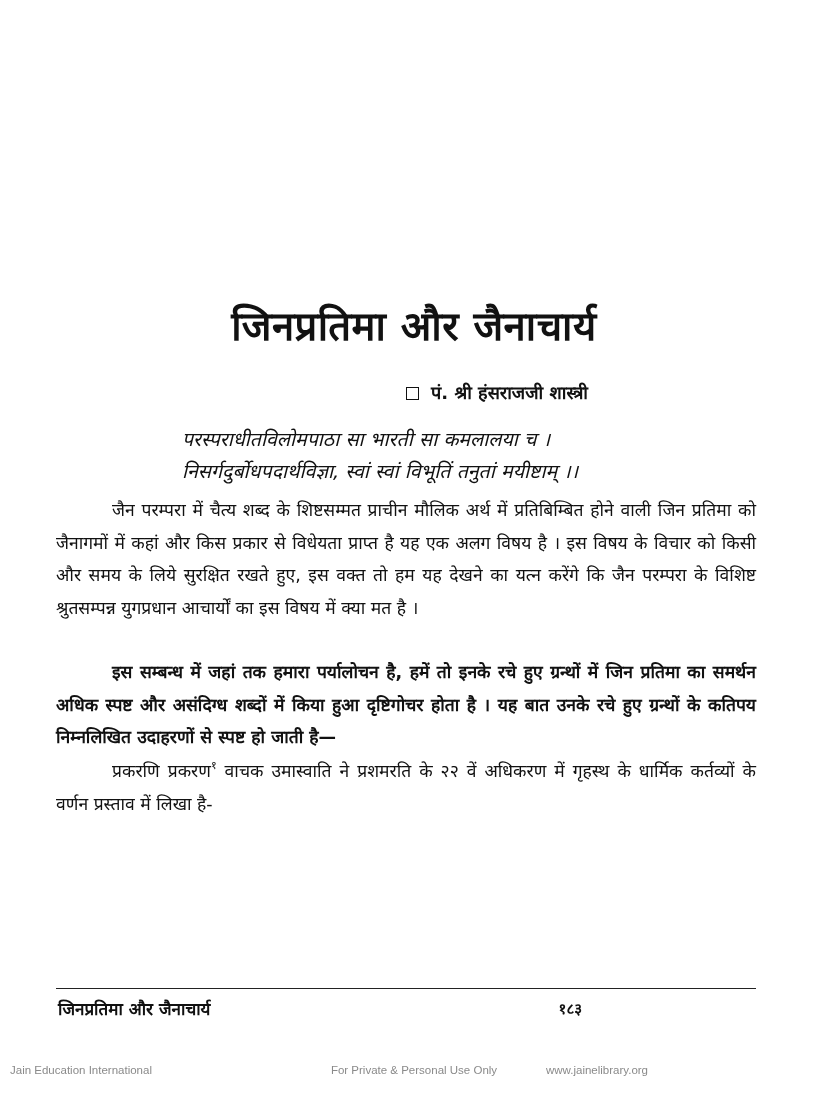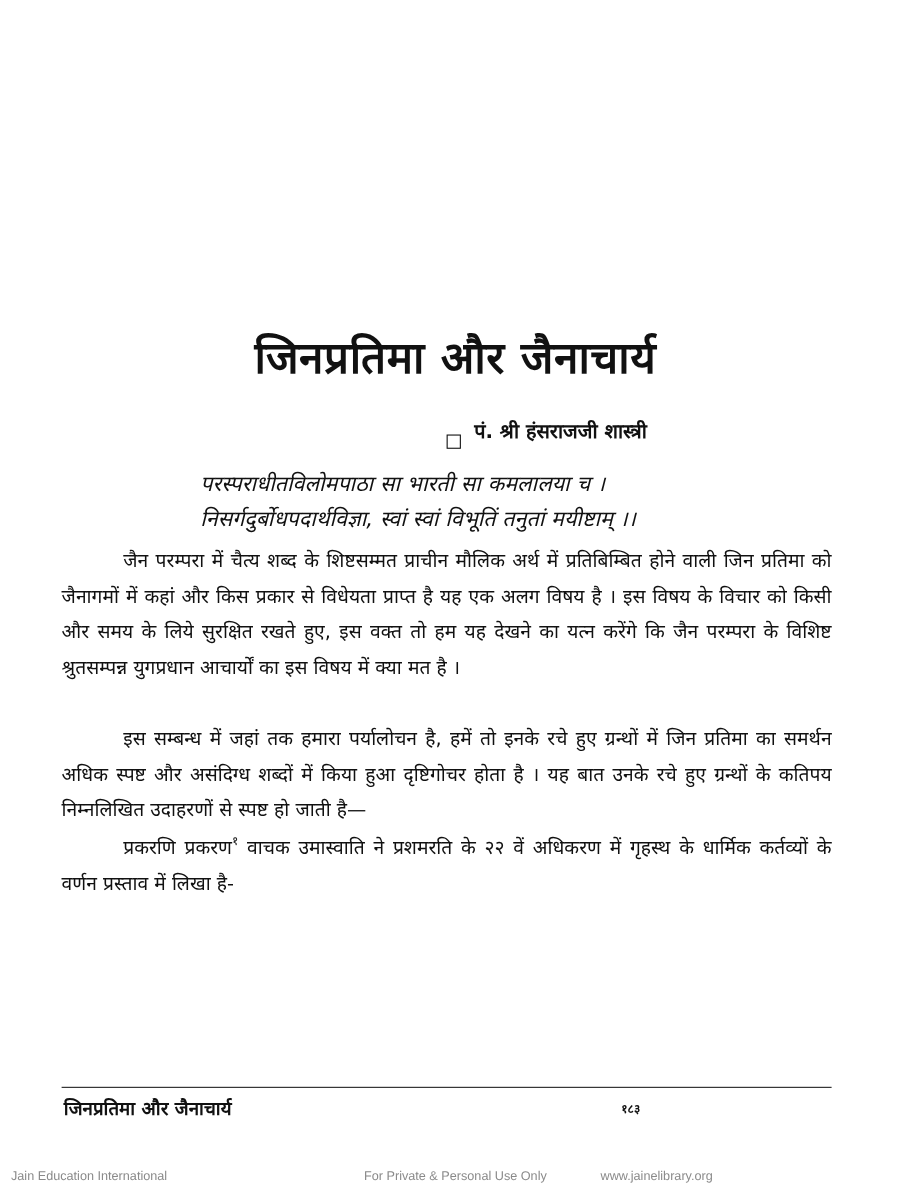--- a/index.html
+++ b/index.html
@@ -8,42 +8,42 @@
     overflow: hidden; color: #111111;
     font-family: "DejaVu Sans", "Liberation Sans", sans-serif;
   }
   .page { position: absolute; left: 0; top: 0; width: 660px; height: 1093px; }
   .title {
     position: absolute; left: 0; width: 828px; top: 298px; text-align: center;
     font-size: 40px; font-weight: bold; letter-spacing: 0.5px; line-height: 56px;
   }
   .author {
     position: absolute; right: 72px; top: 378px; font-size: 18px; font-weight: bold;
-    line-height: 30px; display: flex; align-items: flex-end; gap: 12px;
+    line-height: 30px; display: flex; align-items: center; gap: 12px;
   }
   .box-icon { width: 11px; height: 11px; border: 1.6px solid #111; display: inline-block; }
   .verse {
     position: absolute; font-style: italic; font-size: 19.5px; line-height: 32px;
     white-space: nowrap;
   }
   .para {
     position: absolute; left: 56px; width: 700px; font-size: 17.5px;
     line-height: 32.5px; text-align: justify; text-align-last: left;
   }
   .para .indent { display: inline-block; width: 56px; }
   .rule {
     position: absolute; left: 56px; width: 700px; top: 988px; height: 0;
     border-top: 1.6px solid #222;
   }
   .footer-title {
     position: absolute; left: 58px; top: 994px; font-size: 17px; font-weight: bold;
     line-height: 30px;
   }
   .footer-page {
-    position: absolute; right: 78px; top: 994px; font-size: 11px; font-weight: bold;
+    position: absolute; right: 78px; top: 994px; font-size: 15px; font-weight: bold;
     line-height: 30px;
     margin-left: 28px;
   }
   .watermark {
     position: absolute; top: 1062px; font-size: 11.5px; color: #8a8a8a;
     font-family: "Liberation Sans", sans-serif; line-height: 16px;
   }
   sup { font-size: 11px; vertical-align: 8px; line-height: 0; }
 </style>
 </head>
@@ -58,21 +58,21 @@
     <span>पं. श्री हंसराजजी शास्त्री</span>
   </div>
 
   <div class="verse" style="left:182px; top:424px;">परस्पराधीतविलोमपाठा सा भारती सा कमलालया च ।</div>
   <div class="verse" style="left:182px; top:456px;">निसर्गदुर्बोधपदार्थविज्ञा, स्वां स्वां विभूतिं तनुतां मयीष्टाम् ।।</div>
 
   <div class="para" style="top:494px;">
     <span class="indent"></span><span>जैन परम्परा में चैत्य शब्द के शिष्टसम्मत प्राचीन मौलिक अर्थ में प्रतिबिम्बित होने वाली जिन प्रतिमा को जैनागमों में कहां और किस प्रकार से विधेयता प्राप्त है यह एक अलग विषय है । इस विषय के विचार को किसी और समय के लिये सुरक्षित रखते हुए, इस वक्त तो हम यह देखने का यत्न करेंगे कि जैन परम्परा के विशिष्ट श्रुतसम्पन्न युगप्रधान आचार्यों का इस विषय में क्या मत है ।</span>
   </div>
 
-  <div class="para" style="top:656px;">
+  <div class="para" style="top:656px;font-weight:bold;">
     <span class="indent"></span><span>इस सम्बन्ध में जहां तक हमारा पर्यालोचन है, हमें तो इनके रचे हुए ग्रन्थों में जिन प्रतिमा का समर्थन अधिक स्पष्ट और असंदिग्ध शब्दों में किया हुआ दृष्टिगोचर होता है । यह बात उनके रचे हुए ग्रन्थों के कतिपय निम्नलिखित उदाहरणों से स्पष्ट हो जाती है—</span>
   </div>
 
   <div class="para" style="top:755px;">
     <span class="indent"></span><span>प्रकरणि प्रकरण</span><sup>१</sup><span> वाचक उमास्वाति ने प्रशमरति के २२ वें अधिकरण में गृहस्थ के धार्मिक कर्तव्यों के वर्णन प्रस्ताव में लिखा है-</span>
   </div>
 
 
 
   <div class="rule"></div>

